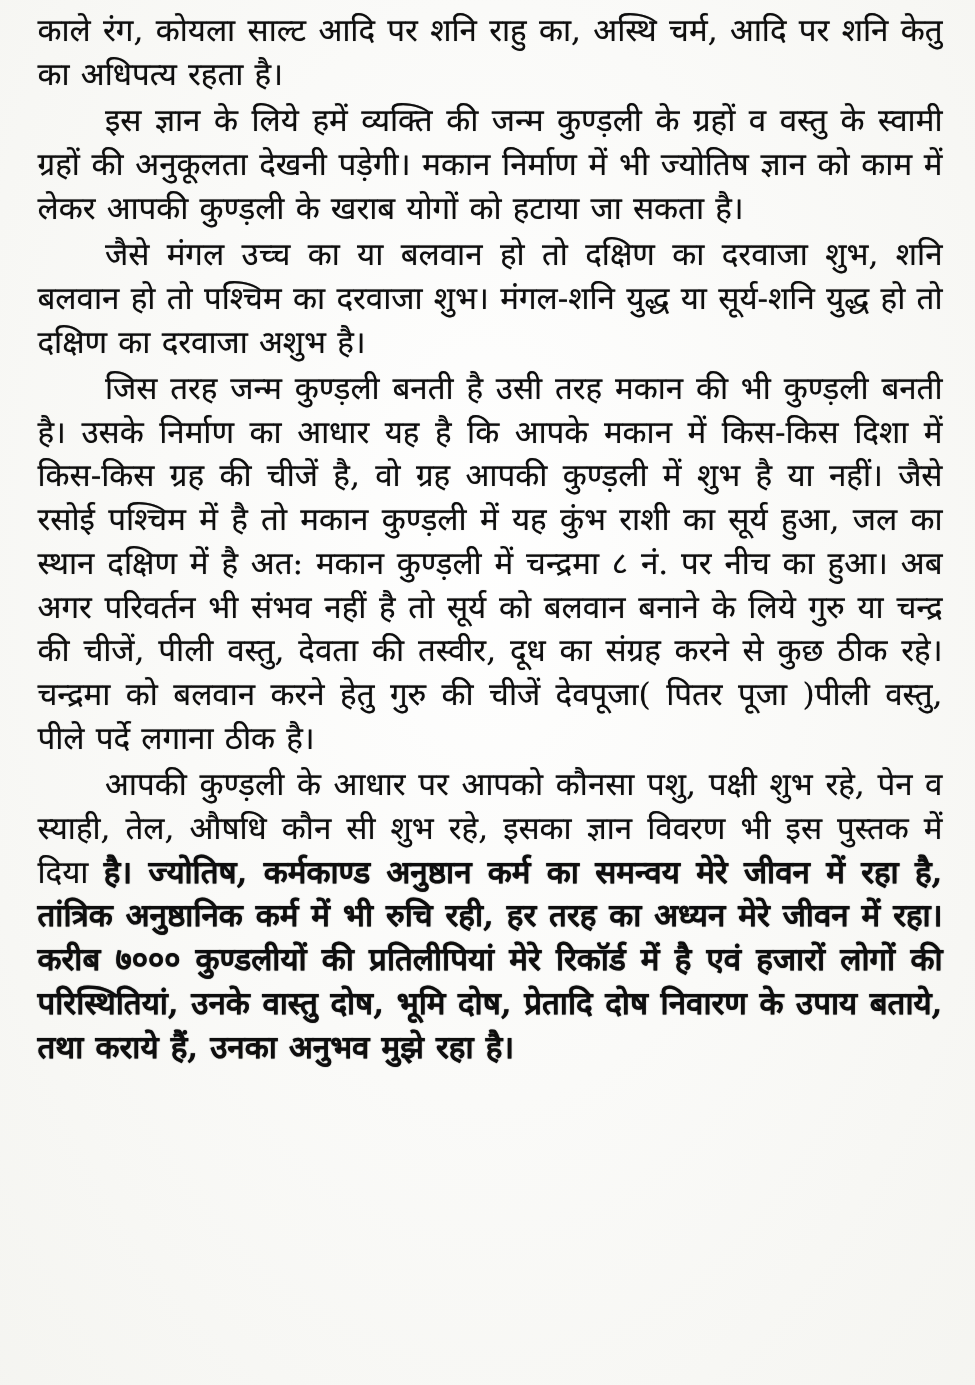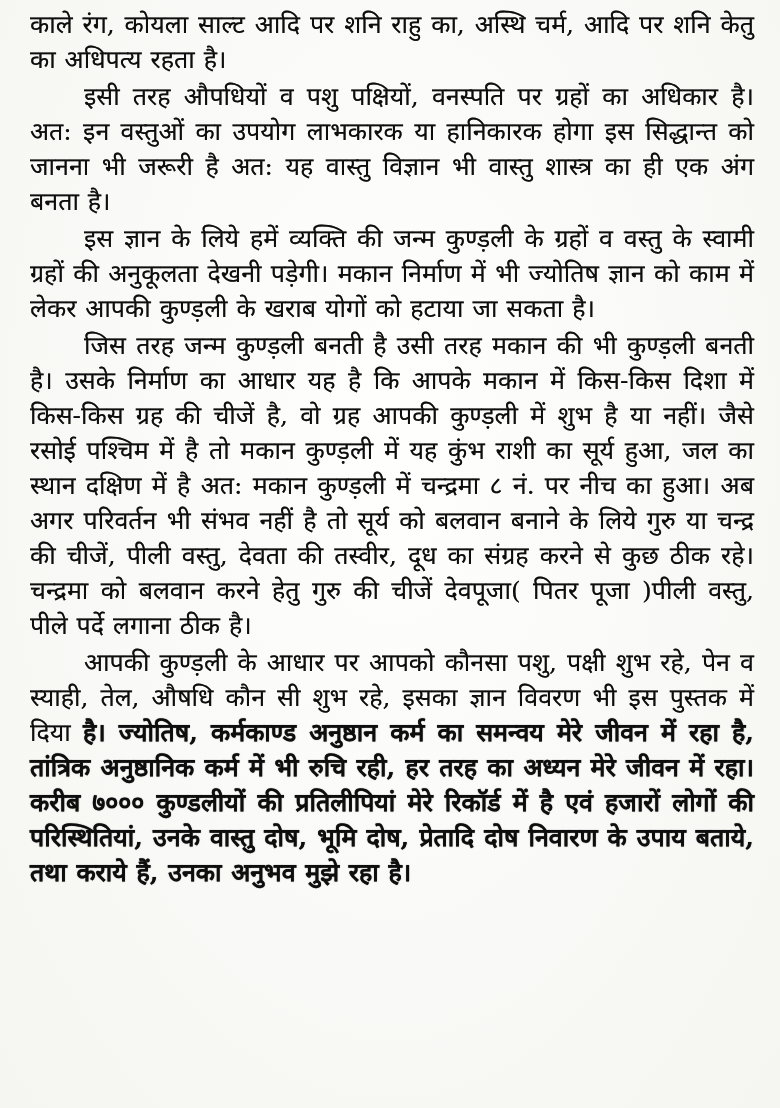--- a/index.html
+++ b/index.html
@@ -37,19 +37,19 @@
   .bold-run {
     font-weight: bold;
     text-shadow: 0 0 0.9px rgba(0,0,0,0.75);
   }
 </style>
 </head>
 <body>
 
 <div class="scan-page">
   <p>काले रंग, कोयला साल्ट आदि पर शनि राहु का, अस्थि चर्म, आदि पर शनि केतु का अधिपत्य रहता है।</p>
-  <p class="indent">इसी तरह औपधियों व पशु पक्षियों, वनस्पति पर ग्रहों का अधिकार है। अत: इन वस्तुओं का उपयोग लाभकारक या हानिकारक होगा इस सिद्धान्त को जानना भी जरूरी है अत: यह वास्तु विज्ञान भी वास्तु शास्त्र का ही एक अंग बनता है।</p>
   <p class="indent">इस ज्ञान के लिये हमें व्यक्ति की जन्म कुण्ड़ली के ग्रहों व वस्तु के स्वामी ग्रहों की अनुकूलता देखनी पड़ेगी। मकान निर्माण में भी ज्योतिष ज्ञान को काम में लेकर आपकी कुण्ड़ली के खराब योगों को हटाया जा सकता है।</p>
+  <p class="indent">जैसे मंगल उच्च का या बलवान हो तो दक्षिण का दरवाजा शुभ, शनि बलवान हो तो पश्चिम का दरवाजा शुभ। मंगल-शनि युद्ध या सूर्य-शनि युद्ध हो तो दक्षिण का दरवाजा अशुभ है।</p>
   <p class="indent">जिस तरह जन्म कुण्ड़ली बनती है उसी तरह मकान की भी कुण्ड़ली बनती है। उसके निर्माण का आधार यह है कि आपके मकान में किस-किस दिशा में किस-किस ग्रह की चीजें है, वो ग्रह आपकी कुण्ड़ली में शुभ है या नहीं। जैसे रसोई पश्चिम में है तो मकान कुण्ड़ली में यह कुंभ राशी का सूर्य हुआ, जल का स्थान दक्षिण में है अत: मकान कुण्ड़ली में चन्द्रमा ८ नं. पर नीच का हुआ। अब अगर परिवर्तन भी संभव नहीं है तो सूर्य को बलवान बनाने के लिये गुरु या चन्द्र की चीजें, पीली वस्तु, देवता की तस्वीर, दूध का संग्रह करने से कुछ ठीक रहे। चन्द्रमा को बलवान करने हेतु गुरु की चीजें देवपूजा( पितर पूजा )पीली वस्तु, पीले पर्दे लगाना ठीक है।</p>
   <p class="indent">
     <span>आपकी कुण्ड़ली के आधार पर आपको कौनसा पशु, पक्षी शुभ रहे, पेन व स्याही, तेल, औषधि कौन सी शुभ रहे, इसका ज्ञान विवरण भी इस पुस्तक में दिया </span><span class="bold-run">है। ज्योतिष, कर्मकाण्ड अनुष्ठान कर्म का समन्वय मेरे जीवन में रहा है, तांत्रिक अनुष्ठानिक कर्म में भी रुचि रही, हर तरह का अध्यन मेरे जीवन में रहा। करीब ७००० कुण्डलीयों की प्रतिलीपियां मेरे रिकॉर्ड में है एवं हजारों लोगों की परिस्थितियां, उनके वास्तु दोष, भूमि दोष, प्रेतादि दोष निवारण के उपाय बताये, तथा कराये हैं, उनका अनुभव मुझे रहा है।</span>
   </p>
 </div>
 
 </body></html>

